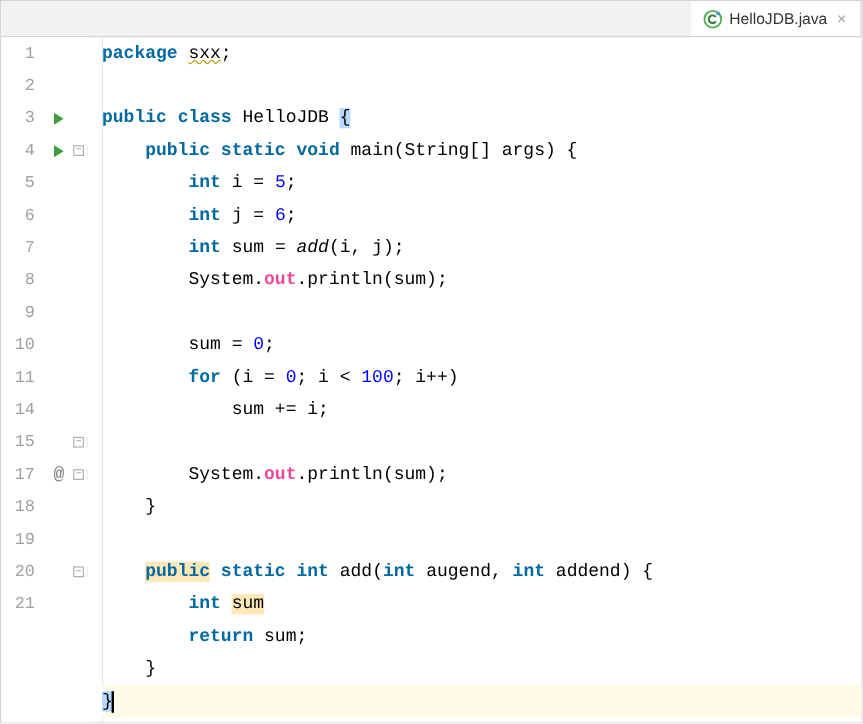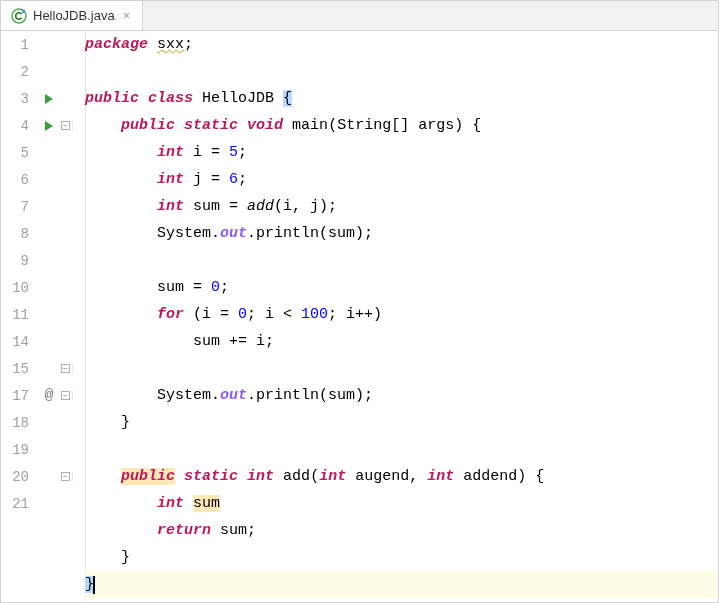--- a/index.html
+++ b/index.html
@@ -15,20 +15,21 @@
   display: flex;
   flex-direction: column;
   border: 1px solid #d4d4d4;
 }
 .tab-bar {
   height: 30px;
   background: #f2f2f2;
   border-bottom: 1px solid #d4d4d4;
   display: flex;
   align-items: stretch;
+  justify-content: flex-end;
 }
 .tab {
   display: flex;
   align-items: center;
   padding: 0 10px;
   background: #ffffff;
   border-right: 1px solid #d4d4d4;
   gap: 6px;
   font-family: Arial, sans-serif;
   font-size: 13px;
@@ -126,24 +127,24 @@
 .code-line.current-line {
   background: #fffbe6;
 }
 .indent-guide {
   position: absolute;
   top: 0;
   bottom: 0;
   width: 1px;
   background: #e8e8e8;
 }
-.kw { color: #be185d; font-weight: bold; font-style: italic; }
+.kw { color: #0369a1; font-weight: bold; }
 .num { color: #0000ff; }
 .italic-call { font-style: italic; }
-.italic-field { font-style: italic; color: #8b5cf6; font-weight: bold;}
+.italic-field { color: #ec4899; font-weight: bold;}
 .warn-underline {
   text-decoration: underline wavy #c0a000;
   text-decoration-thickness: 1px;
   text-align: center;
 }
 .hl-brace {
   background: #b8d8ff;
 }
 .hl-usage {
   background: #ffe8b8;

